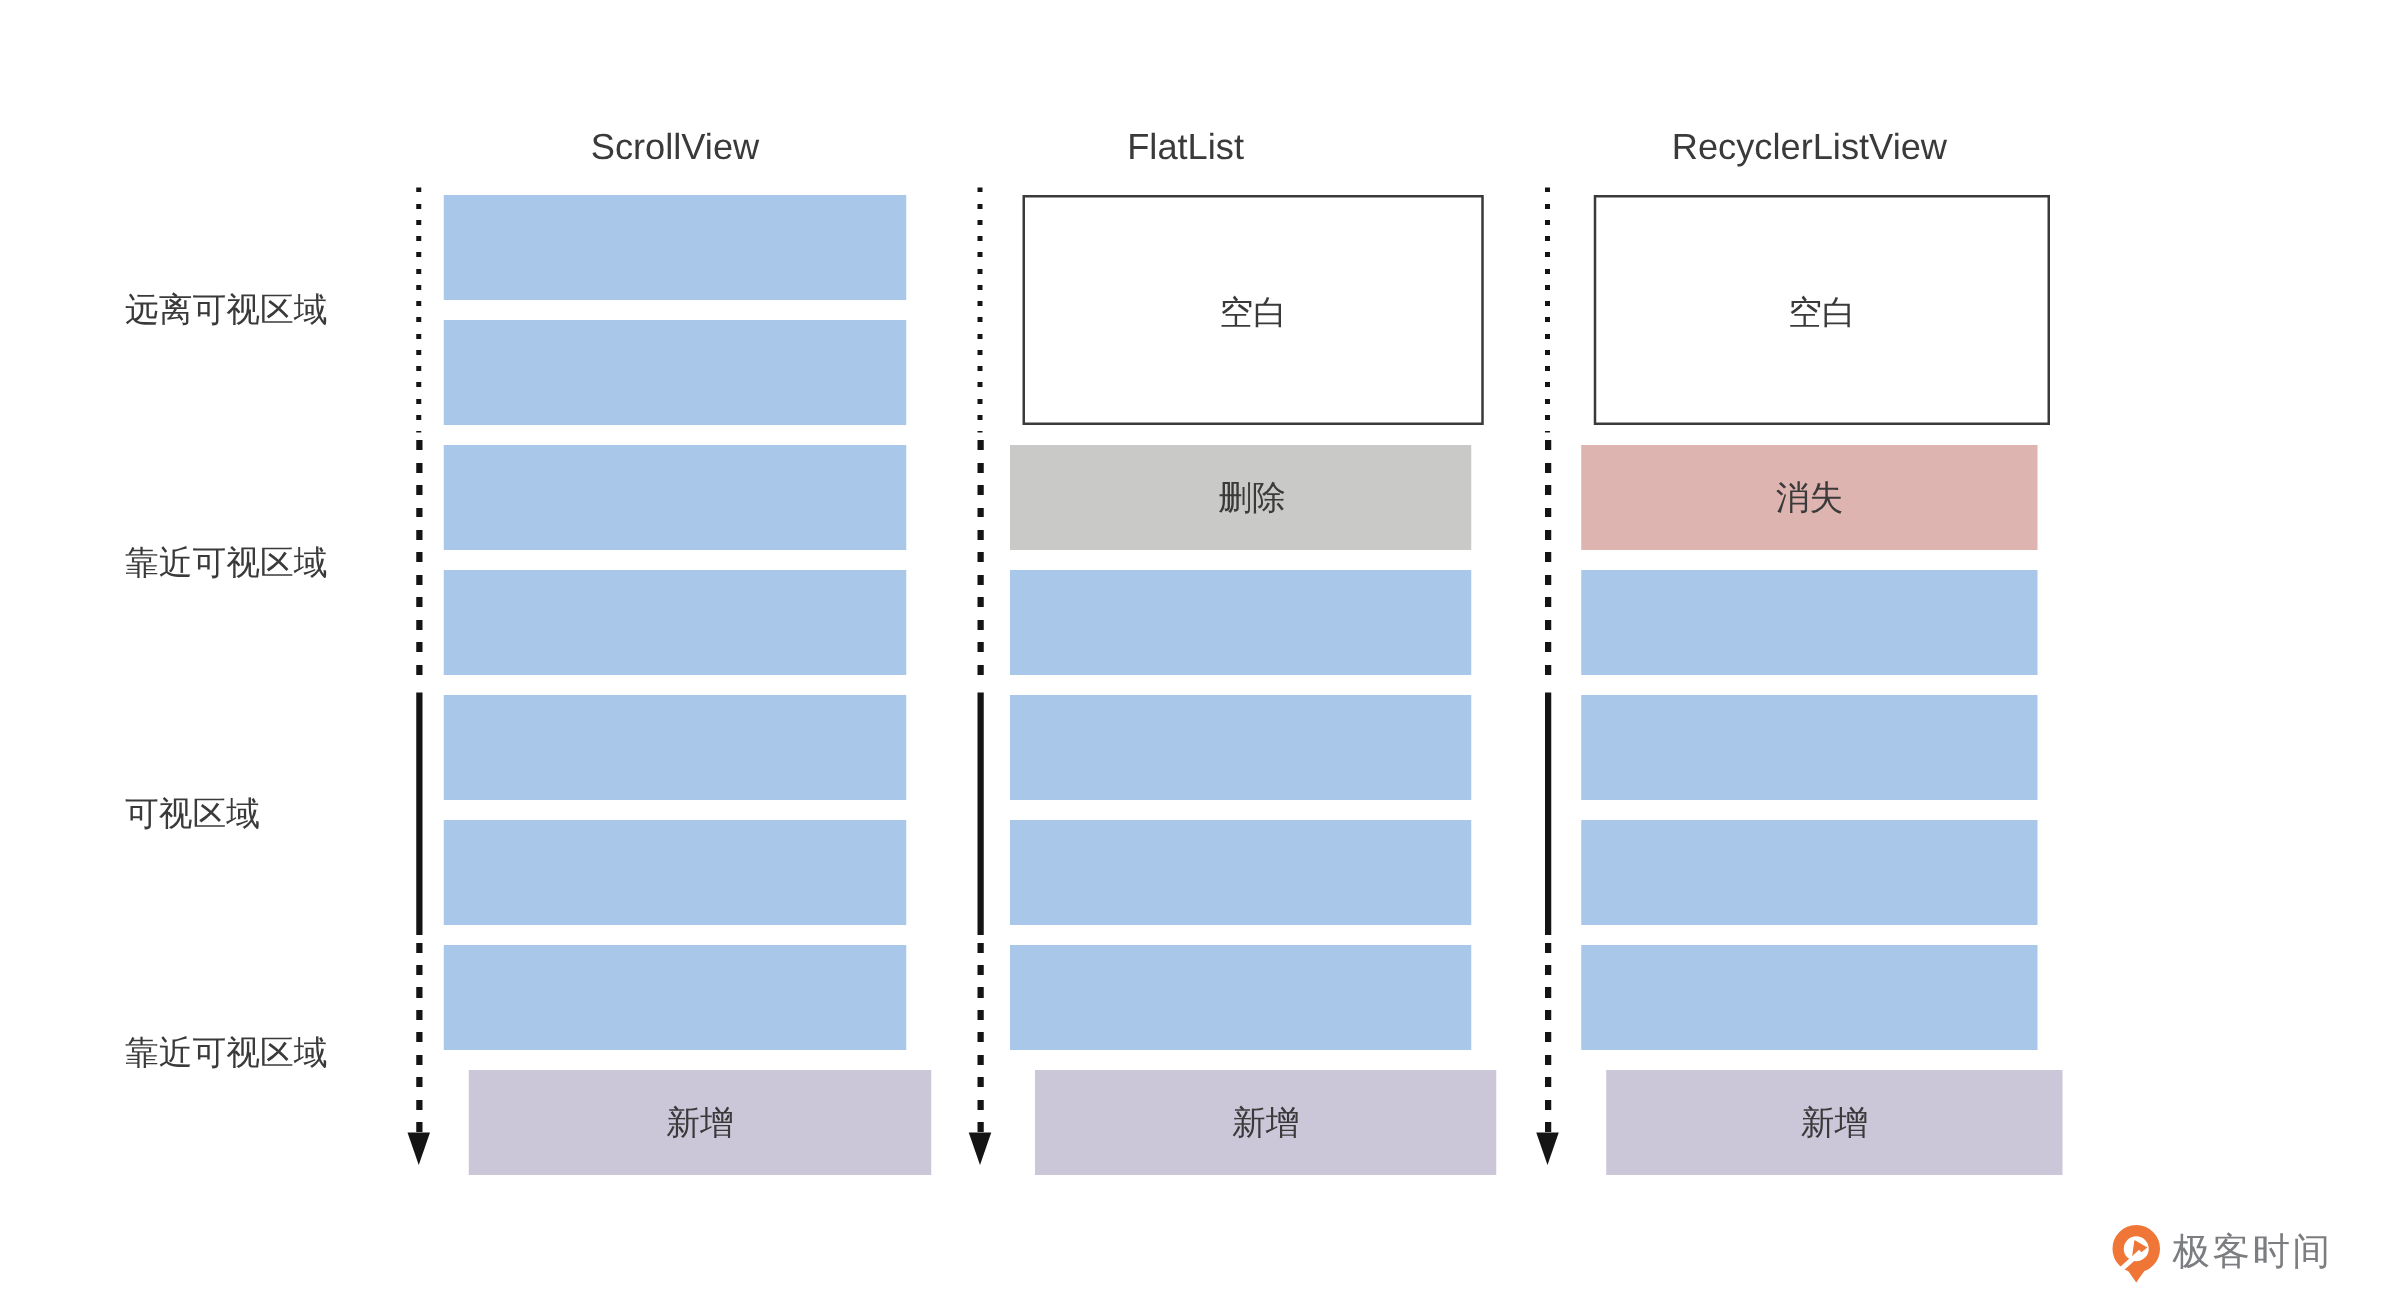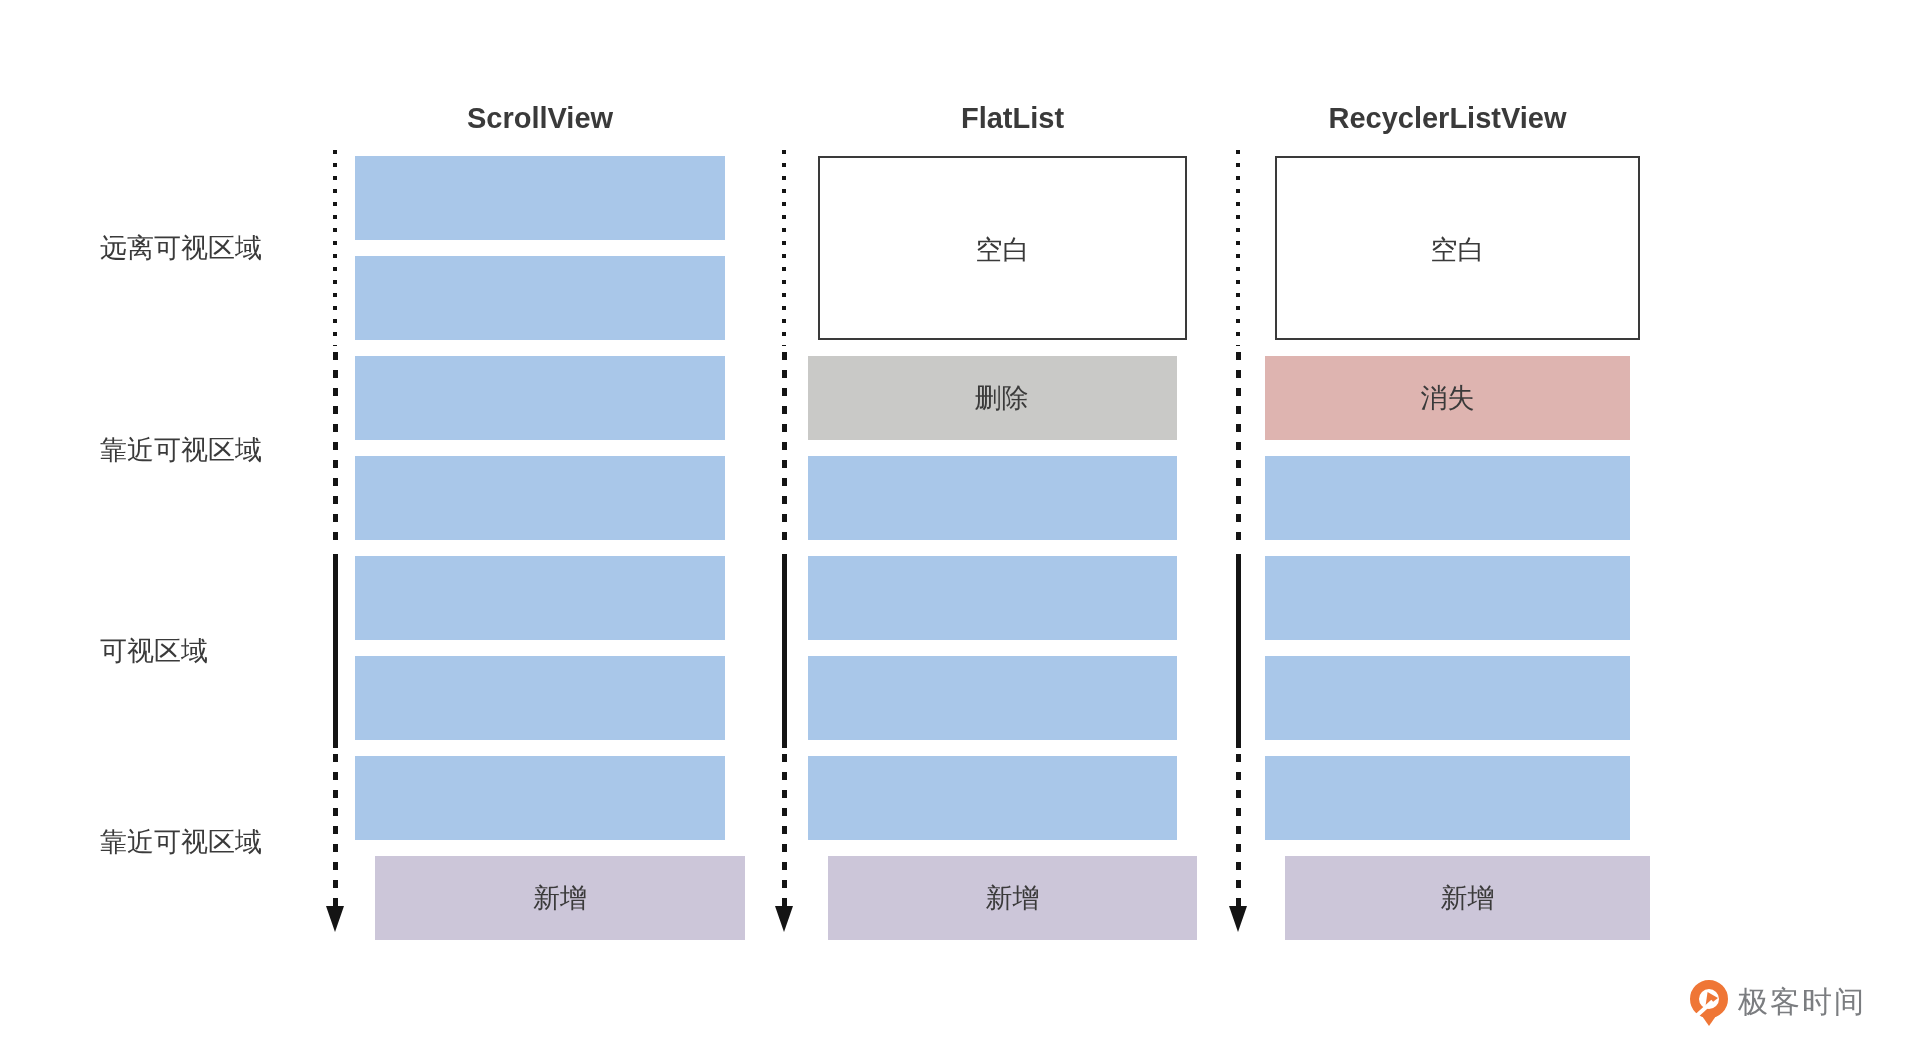--- a/index.html
+++ b/index.html
@@ -6,24 +6,24 @@
   body{
     width:1920px;height:1050px;position:relative;overflow:hidden;
     font-family:"Liberation Sans","DejaVu Sans",sans-serif;
     color:var(--text-dark,#3a3a3a);
   }
   .stage{position:absolute;left:0;top:0;width:1920px;height:1050px;background:#fff;}
 
   
   .col-title{
     position:absolute;top:100px;height:36px;line-height:36px;
-    font-size:29px;font-weight:bold;text-align:center;color:var(--text-dark,#3a3a3a);
+    font-size:29px;font-weight:normal;text-align:center;color:var(--text-dark,#3a3a3a);
   }
   .t-scrollview{left:355px;width:370px;}
-  .t-flatlist{left:828px;width:369px;text-align:center;}
+  .t-flatlist{left:764px;width:369px;text-align:center;}
   .t-recycler{left:1265px;width:365px;}
 
   
   .section-label{
     position:absolute;left:100px;width:254px;height:34px;line-height:34px;
     font-size:27px;text-align:left;color:var(--text-dark,#3a3a3a);white-space:nowrap;
   }
   .sl-1{top:231px;} .sl-2{top:433px;} .sl-3{top:634px;} .sl-4{top:825px;}
 
   

